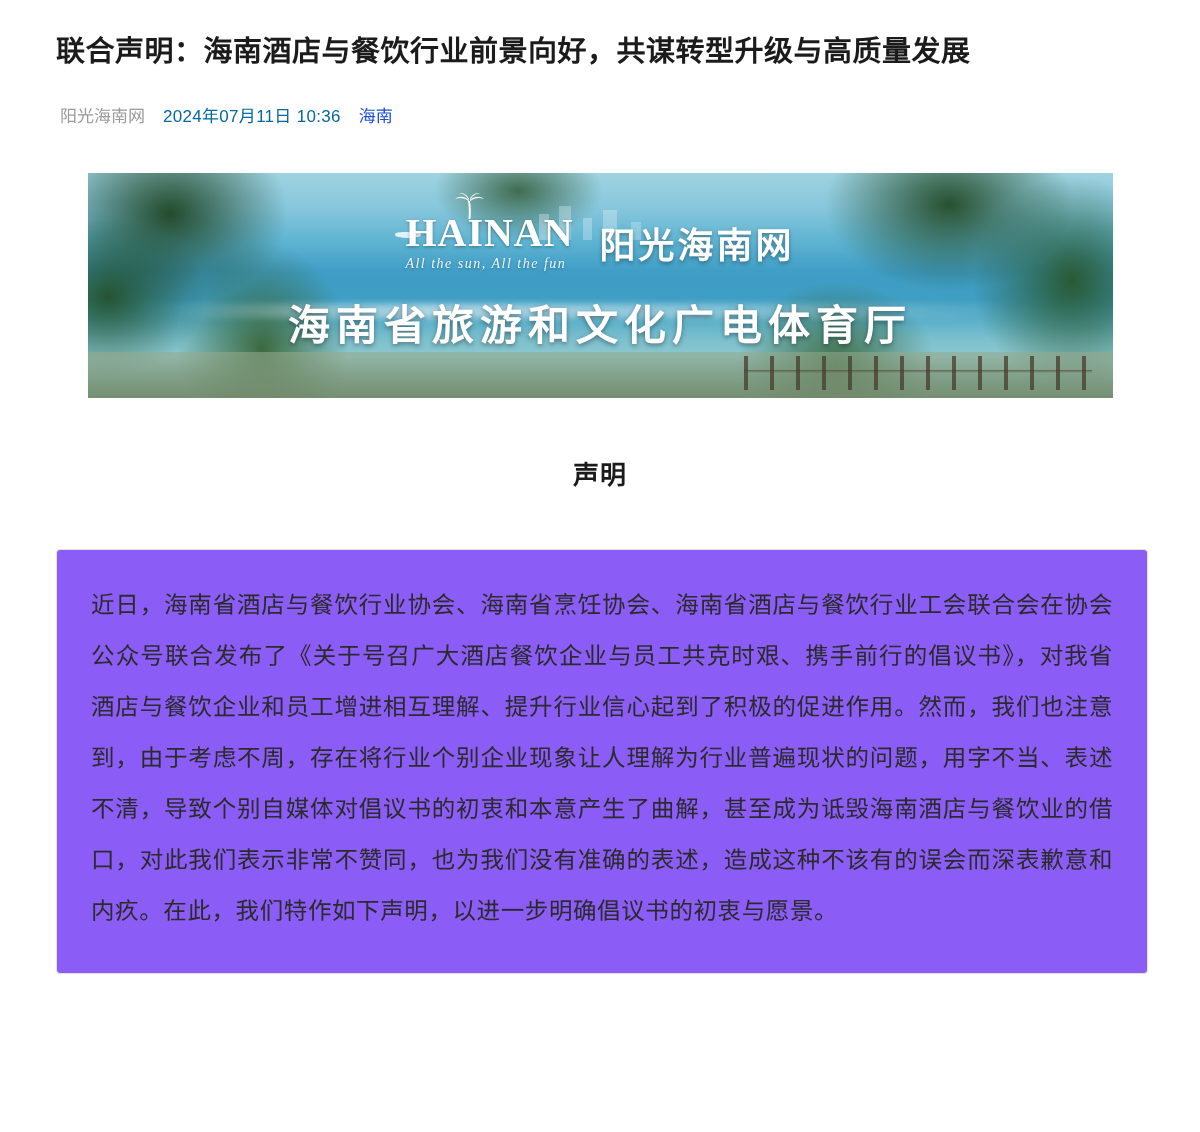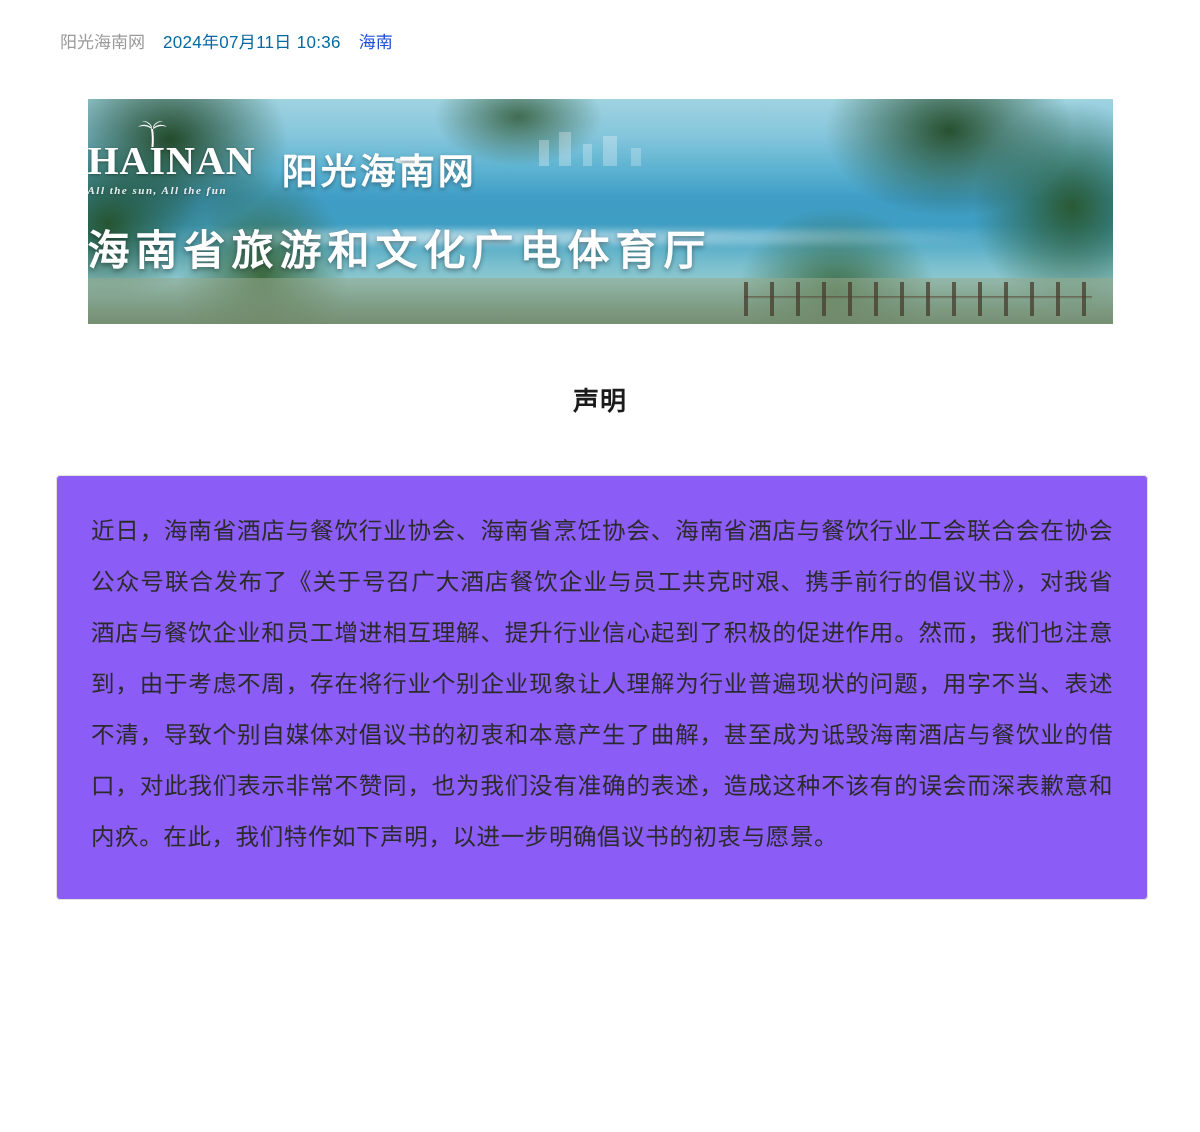--- a/index.html
+++ b/index.html
@@ -123,20 +123,21 @@
       linear-gradient(to top, rgba(255,255,255,0.8) 0 100%) 20px 100%/12px 34px no-repeat,
       linear-gradient(to top, rgba(255,255,255,0.75) 0 100%) 44px 100%/9px 22px no-repeat,
       linear-gradient(to top, rgba(255,255,255,0.8) 0 100%) 64px 100%/14px 30px no-repeat,
       linear-gradient(to top, rgba(255,255,255,0.7) 0 100%) 92px 100%/10px 18px no-repeat;
   }
   .banner-overlay {
     position: absolute;
     inset: 0;
     display: flex;
     flex-direction: column;
+    align-items: center;
     justify-content: center;
     gap: 14px;
   }
   .logo-row {
     display: flex;
     align-items: center;
     gap: 26px;
     transform: translateY(-6px);
   }
   .logo-mark {
@@ -144,22 +145,22 @@
     color: #ffffff;
     font-family: "Liberation Serif", "DejaVu Serif", serif;
     font-weight: 700;
     font-size: 40px;
     letter-spacing: 1px;
     text-shadow: 0 1px 3px rgba(0,0,0,0.35);
     line-height: 1;
   }
   .logo-mark .tag {
     display: block;
-    font-size: 11px;
-    font-weight: 700;
+    font-size: 14px;
+    font-weight: 400;
     letter-spacing: 1.5px;
     opacity: 0.9;
     margin-top: 4px;
     font-family: "Liberation Serif", serif;
     font-style: italic;
   }
   .logo-palm {
     position: absolute;
     left: 50px;
     top: -20px;
@@ -206,20 +207,21 @@
     letter-spacing: 0.6px;
     text-align: justify;
     margin: 0;
   }
 </style>
 </head>
 <body>
 
 <div class="page">
 
+  <h1 class="article-title">联合声明：海南酒店与餐饮行业前景向好，共谋转型升级与高质量发展</h1>
 
   <div class="meta-row">
     <span class="meta-source">阳光海南网</span>
     <span class="meta-date">2024年07月11日 10:36</span>
     <span class="meta-location">海南</span>
   </div>
 
   <div class="banner-wrap">
     <div class="banner">
       <div class="skyline"></div>

